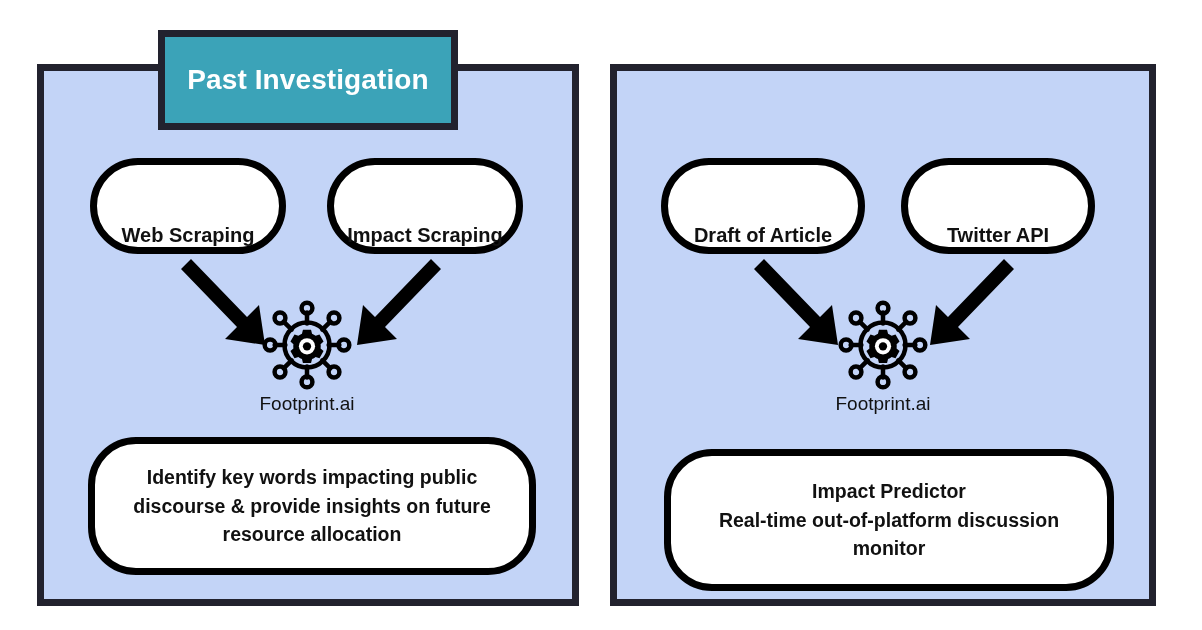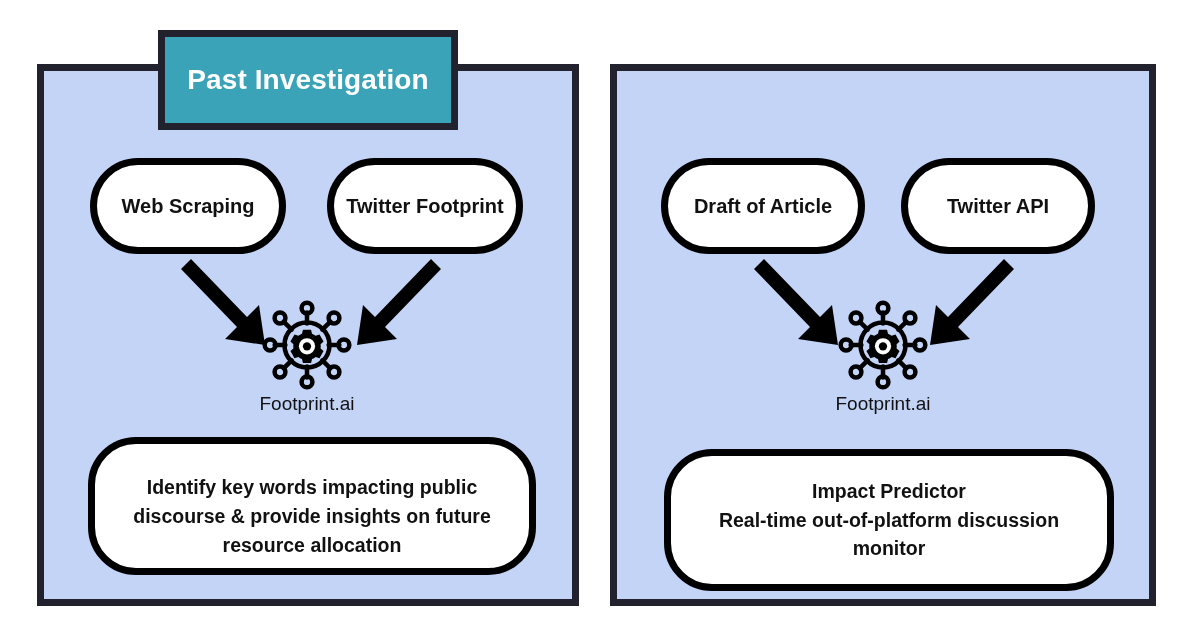--- a/index.html
+++ b/index.html
@@ -51,21 +51,21 @@
   }
 
   
   .pill {
     position: absolute;
     box-sizing: border-box;
     background: #ffffff;
     border: 7px solid #000000;
     border-radius: 999px;
     display: flex;
-    align-items: center;
+    align-items: flex-end;
     justify-content: center;
     z-index: 4;
   }
   .pill-label {
     color: #111111;
     font-weight: bold;
     font-size: 20px;
     text-align: center;
     white-space: nowrap;
   }
@@ -122,21 +122,21 @@
 
   <div class="panel-header" style="left:158px; top:30px; width:300px; height:100px;">
     <span class="panel-header-label">Past Investigation</span>
   </div>
 
   <div class="pill" style="left:90px; top:158px; width:196px; height:96px;">
     <span class="pill-label">Web Scraping</span>
   </div>
 
   <div class="pill" style="left:327px; top:158px; width:196px; height:96px;">
-    <span class="pill-label">Twitter Footprint</span>
+    <span class="pill-label">Impact Scraping</span>
   </div>
 
   <svg class="arrow" style="left:185px; top:255px; width:90px; height:95px;" viewBox="0 0 90 95">
     <path d="M6 4 L62 62 L74 50 L80 90 L40 84 L52 72 L-4 14 Z" fill="#000000"></path>
   </svg>
 
   <svg class="arrow" style="left:347px; top:255px; width:90px; height:95px;" viewBox="0 0 90 95">
     <path d="M84 4 L28 62 L16 50 L10 90 L50 84 L38 72 L94 14 Z" fill="#000000"></path>
   </svg>
 
@@ -175,21 +175,21 @@
         A 13.4 13.4 0 0 1 -5.6,-12.6 Z"></path>
       <circle cx="0" cy="1.5" r="9" fill="#ffffff"></circle>
       <circle cx="0" cy="1.5" r="4.6" fill="#000000"></circle>
     </g>
   </svg>
 
   <div class="hub-caption" style="left:187px; top:393px; width:240px;">
     <span>Footprint.ai</span>
   </div>
 
-  <div class="outcome" style="left:88px; top:437px; width:448px; height:138px;align-items:flex-end;">
+  <div class="outcome" style="left:88px; top:437px; width:448px; height:138px;">
     <span class="outcome-label">Identify key words impacting public
 discourse &amp; provide insights on future
 resource allocation</span>
   </div>
 
   <div class="panel" style="left:610px; top:64px; width:546px; height:542px;"></div>
 
 
   <div class="pill" style="left:661px; top:158px; width:204px; height:96px;">
     <span class="pill-label">Draft of Article</span>

